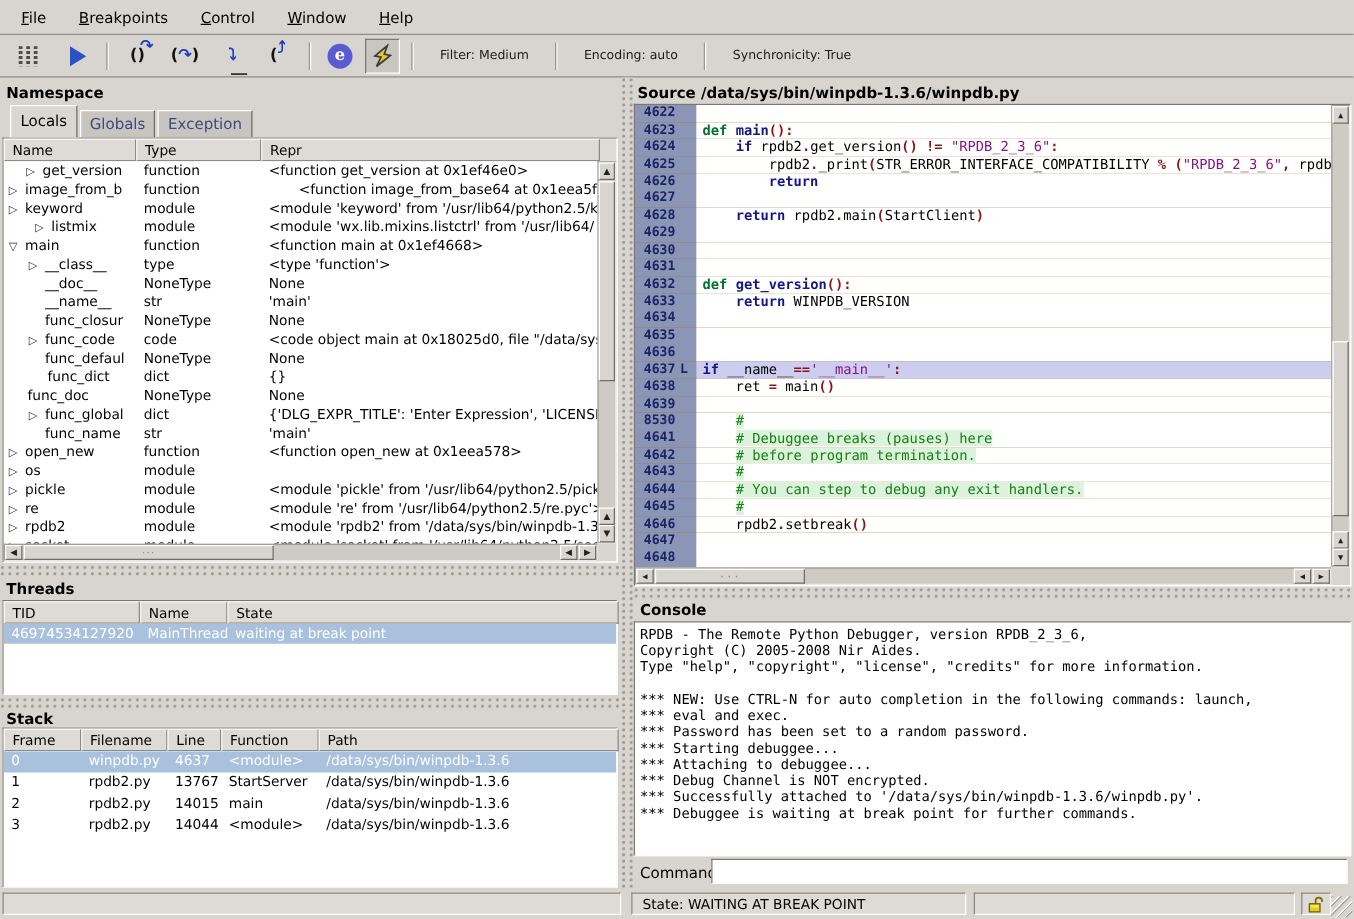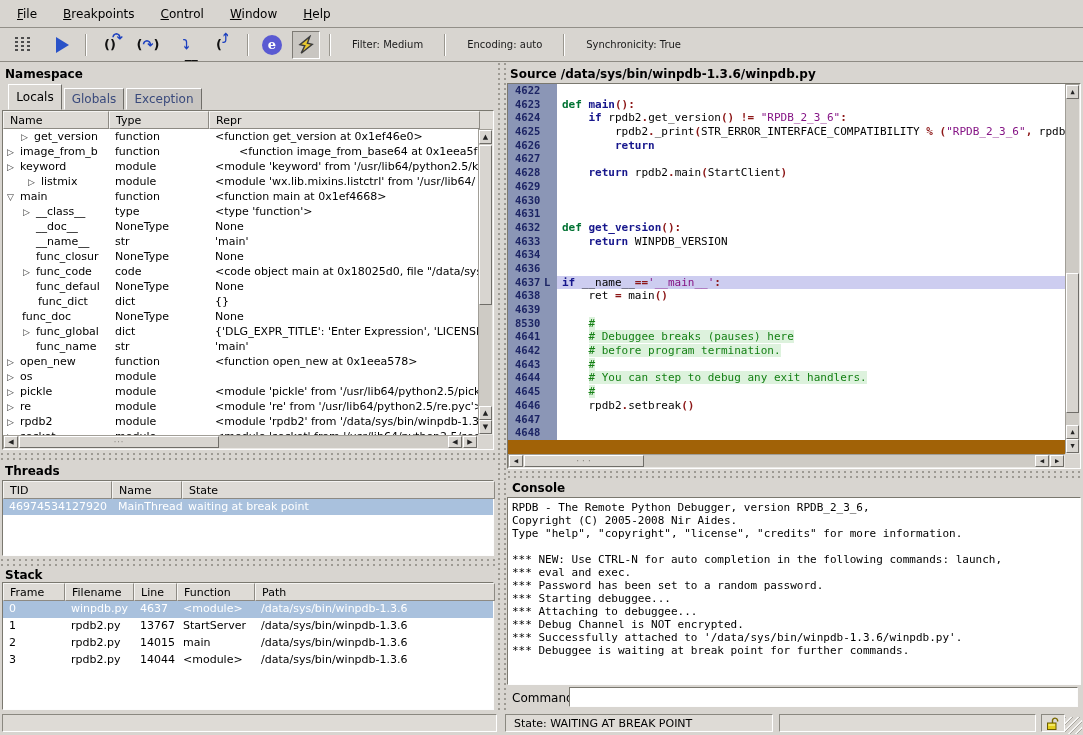--- a/index.html
+++ b/index.html
@@ -398,20 +398,21 @@
         <div class="src-line"><span class="src-gutter"><span class="src-num">4625</span><span class="src-mark"></span></span><span class="src-code"><span class="tk-t">        rpdb2</span><span class="tk-o">.</span><span class="tk-t">_print</span><span class="tk-o">(</span><span class="tk-t">STR_ERROR_INTERFACE_COMPATIBILITY </span><span class="tk-o">%</span><span class="tk-t"> </span><span class="tk-o">(</span><span class="tk-s">"RPDB_2_3_6"</span><span class="tk-o">,</span><span class="tk-t"> rpdb2</span></span></div>
         <div class="src-line"><span class="src-gutter"><span class="src-num">4626</span><span class="src-mark"></span></span><span class="src-code"><span class="tk-t">        </span><span class="tk-k">return</span></span></div>
         <div class="src-line"><span class="src-gutter"><span class="src-num">4627</span><span class="src-mark"></span></span><span class="src-code">&nbsp;</span></div>
         <div class="src-line"><span class="src-gutter"><span class="src-num">4628</span><span class="src-mark"></span></span><span class="src-code"><span class="tk-t">    </span><span class="tk-k">return</span><span class="tk-t"> rpdb2</span><span class="tk-o">.</span><span class="tk-t">main</span><span class="tk-o">(</span><span class="tk-t">StartClient</span><span class="tk-o">)</span></span></div>
         <div class="src-line"><span class="src-gutter"><span class="src-num">4629</span><span class="src-mark"></span></span><span class="src-code">&nbsp;</span></div>
         <div class="src-line"><span class="src-gutter"><span class="src-num">4630</span><span class="src-mark"></span></span><span class="src-code">&nbsp;</span></div>
         <div class="src-line"><span class="src-gutter"><span class="src-num">4631</span><span class="src-mark"></span></span><span class="src-code">&nbsp;</span></div>
         <div class="src-line"><span class="src-gutter"><span class="src-num">4632</span><span class="src-mark"></span></span><span class="src-code"><span class="tk-d">def</span><span class="tk-t"> </span><span class="tk-f">get_version</span><span class="tk-o">():</span></span></div>
         <div class="src-line"><span class="src-gutter"><span class="src-num">4633</span><span class="src-mark"></span></span><span class="src-code"><span class="tk-t">    </span><span class="tk-k">return</span><span class="tk-t"> WINPDB_VERSION</span></span></div>
         <div class="src-line"><span class="src-gutter"><span class="src-num">4634</span><span class="src-mark"></span></span><span class="src-code">&nbsp;</span></div>
+        <div class="src-line"><span class="src-gutter"><span class="src-num">4635</span><span class="src-mark"></span></span><span class="src-code">&nbsp;</span></div>
         <div class="src-line"><span class="src-gutter"><span class="src-num">4636</span><span class="src-mark"></span></span><span class="src-code">&nbsp;</span></div>
         <div class="src-line"><span class="src-gutter"><span class="src-num">4637</span><span class="src-mark">L</span></span><span class="src-code cur"><span class="tk-k">if</span><span class="tk-t"> __name__</span><span class="tk-o">==</span><span class="tk-s">'__main__'</span><span class="tk-o">:</span></span></div>
         <div class="src-line"><span class="src-gutter"><span class="src-num">4638</span><span class="src-mark"></span></span><span class="src-code"><span class="tk-t">    ret </span><span class="tk-o">=</span><span class="tk-t"> main</span><span class="tk-o">()</span></span></div>
         <div class="src-line"><span class="src-gutter"><span class="src-num">4639</span><span class="src-mark"></span></span><span class="src-code">&nbsp;</span></div>
         <div class="src-line"><span class="src-gutter"><span class="src-num">8530</span><span class="src-mark"></span></span><span class="src-code"><span class="tk-t">    </span><span class="tk-c">#</span></span></div>
         <div class="src-line"><span class="src-gutter"><span class="src-num">4641</span><span class="src-mark"></span></span><span class="src-code"><span class="tk-t">    </span><span class="tk-c"># Debuggee breaks (pauses) here</span></span></div>
         <div class="src-line"><span class="src-gutter"><span class="src-num">4642</span><span class="src-mark"></span></span><span class="src-code"><span class="tk-t">    </span><span class="tk-c"># before program termination.</span></span></div>
         <div class="src-line"><span class="src-gutter"><span class="src-num">4643</span><span class="src-mark"></span></span><span class="src-code"><span class="tk-t">    </span><span class="tk-c">#</span></span></div>
         <div class="src-line"><span class="src-gutter"><span class="src-num">4644</span><span class="src-mark"></span></span><span class="src-code"><span class="tk-t">    </span><span class="tk-c"># You can step to debug any exit handlers.</span></span></div>
         <div class="src-line"><span class="src-gutter"><span class="src-num">4645</span><span class="src-mark"></span></span><span class="src-code"><span class="tk-t">    </span><span class="tk-c">#</span></span></div>

